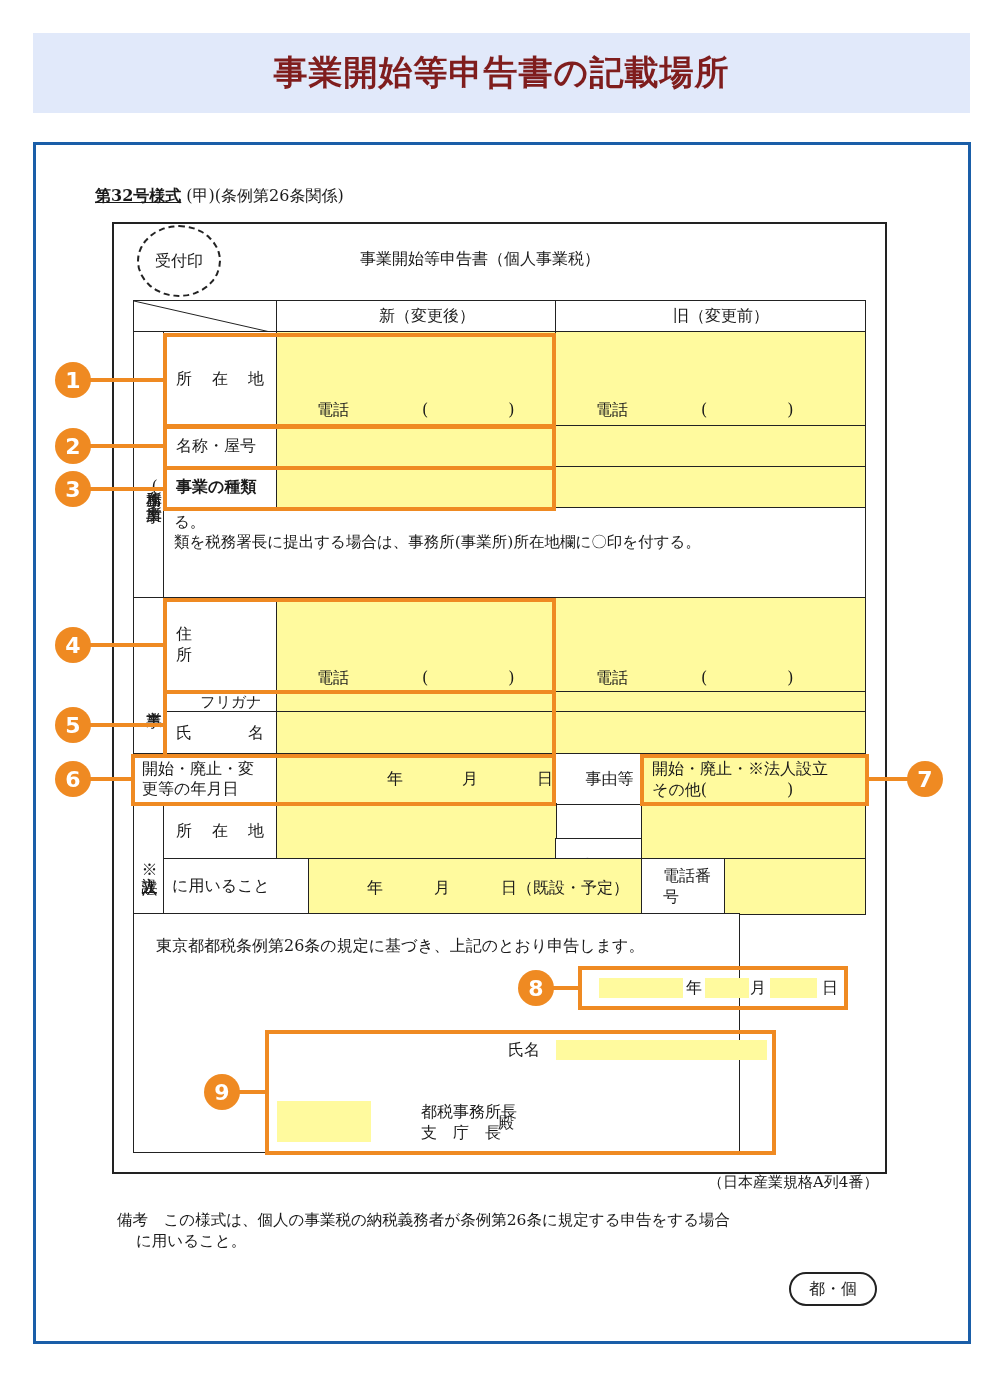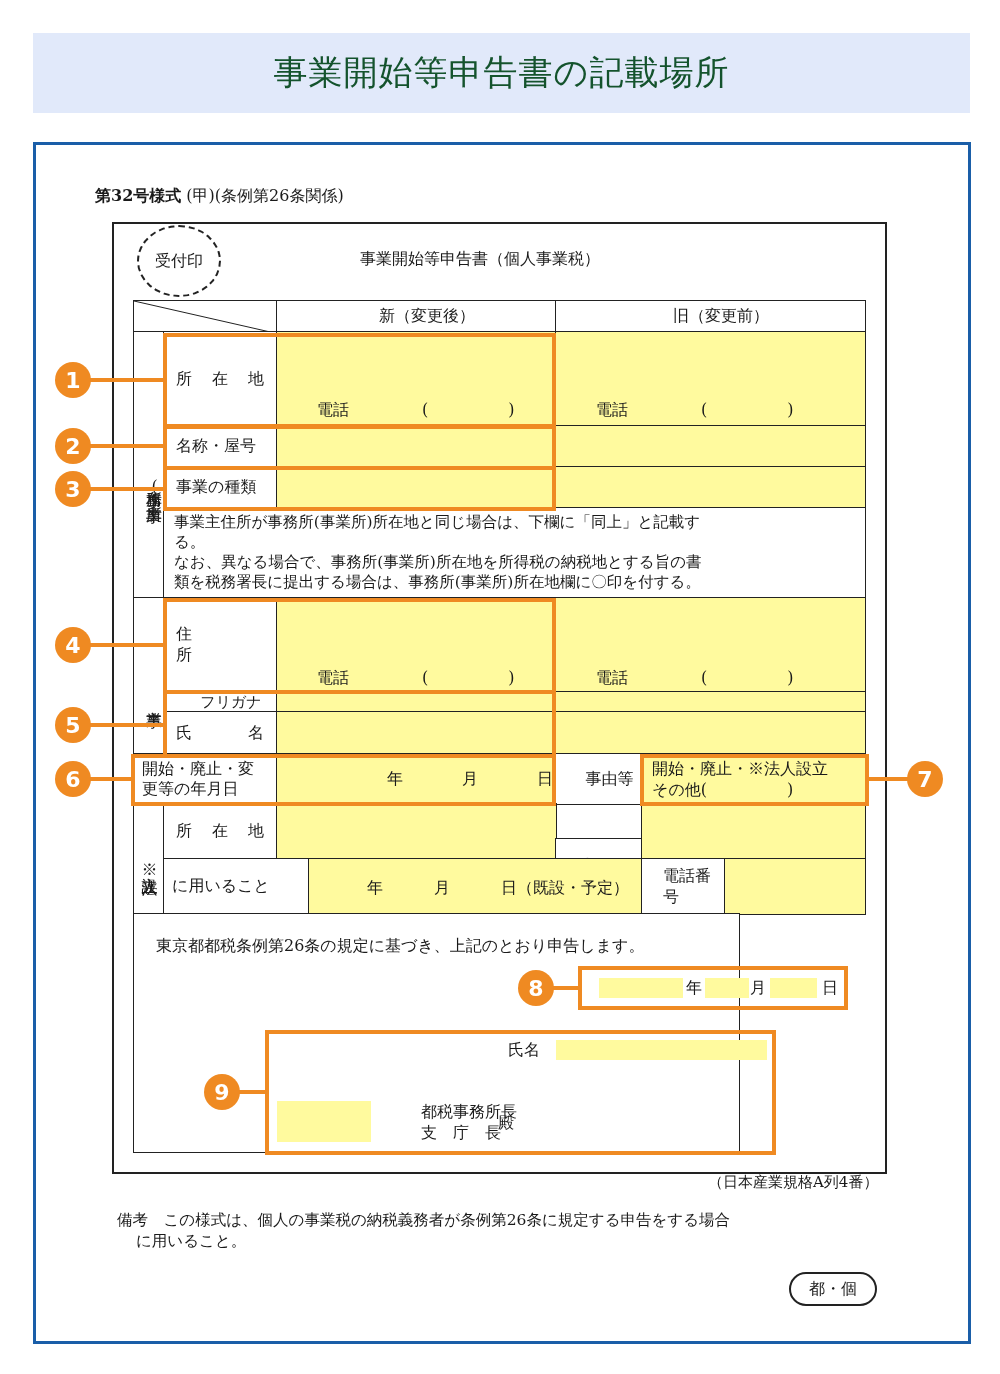--- a/index.html
+++ b/index.html
@@ -1,23 +1,23 @@
 <!DOCTYPE html>
 <html><head>
 <meta charset="utf-8">
 <style>
   * { box-sizing: border-box; margin: 0; padding: 0; }
   html, body { width: 1000px; height: 1374px; background: #ffffff; overflow: hidden; }
   body { position: relative; font-family: "DejaVu Serif", "Liberation Serif", serif; color: #1a1a1a; }
   .abs { position: absolute; }
   .banner { left: 33px; top: 33px; width: 937px; height: 80px; background: #e1e9fa; display: flex; align-items: center; justify-content: center; }
-  .banner-title { font-family: "DejaVu Sans", "Liberation Sans", sans-serif; font-weight: normal; font-size: 34px; color: #14532d; letter-spacing: 1px; }
+  .banner-title { font-family: "DejaVu Sans", "Liberation Sans", sans-serif; font-weight: bold; font-size: 34px; color: #7f1d1d; letter-spacing: 1px; }
   .frame { left: 33px; top: 142px; width: 938px; height: 1202px; border: 3px solid #1a5ea8; }
   .form-no { left: 95px; top: 186px; font-size: 16px; }
-  .form-no b { font-weight: bold; }
+  .form-no b { font-weight: bold; text-decoration: underline; }
   .outer { left: 112px; top: 222px; width: 775px; height: 952px; border: 2px solid #222; }
   .stamp { left: 137px; top: 225px; width: 84px; height: 72px; border: 2px dashed #222; border-radius: 50%; display: flex; align-items: center; justify-content: center; font-size: 16px; }
   .doc-title { left: 360px; top: 249px; font-size: 16px; }
   .cell { position: absolute; border: 1.5px solid #222; font-size: 16px; display: flex; align-items: center; background: #fff; }
   .y { background: #fffa9e; }
   .lbl { padding-left: 8px; }
   .center { justify-content: center; padding-left: 21px; }
   .vert { writing-mode: vertical-rl; text-orientation: upright; justify-content: center; font-size: 16px; letter-spacing: -1px; }
   .orange { position: absolute; border: 4px solid #ef8a22; pointer-events: none; }
   .oline { position: absolute; background: #ef8a22; height: 4px; }
@@ -64,28 +64,26 @@
 </div>
 <div class="cell y" style="left:555px;top:331px;width:311px;height:96px;">
   <span class="txt" style="left:40px;top:68px">電話</span>
   <span class="txt" style="left:145px;top:68px">(　　　　　)</span>
 </div>
 
 <div class="cell lbl" style="left:163px;top:425px;width:115px;height:43px;padding-left:12px;">名称・屋号</div>
 <div class="cell y" style="left:276px;top:425px;width:281px;height:43px;"></div>
 <div class="cell y" style="left:555px;top:425px;width:311px;height:43px;"></div>
 
-<div class="cell lbl" style="left:163px;top:466px;width:115px;height:43px;padding-left:12px;">事業の種類</div>
+<div class="cell lbl" style="left:163px;top:466px;width:115px;height:43px;padding-left:12px;font-weight:bold;">事業の種類</div>
 <div class="cell y" style="left:276px;top:466px;width:281px;height:43px;"></div>
 <div class="cell y" style="left:555px;top:466px;width:311px;height:43px;"></div>
 
 <div class="cell note" style="left:163px;top:507px;width:703px;height:92px;flex-direction:column;align-items:flex-start;padding:4px 10px;">
-  <span>事業主住所が事務所(事業所)所在地と同じ場合は、下欄に「同上」と記載す</span>
   <span>る。</span>
-  <span>なお、異なる場合で、事務所(事業所)所在地を所得税の納税地とする旨の書</span>
   <span>類を税務署長に提出する場合は、事務所(事業所)所在地欄に〇印を付する。</span>
 </div>
 
 <div class="cell vert" style="left:133px;top:597px;width:32px;height:158px;align-items:flex-start;padding-top:48px;">事業主</div>
 <div class="cell" style="left:163px;top:597px;width:115px;height:96px;padding:0 10px 0 12px;justify-content:space-between;">
   <span style="letter-spacing:6px">住　　　所</span>
 </div>
 <div class="cell y" style="left:276px;top:597px;width:281px;height:96px;">
   <span class="txt" style="left:40px;top:70px">電話</span>
   <span class="txt" style="left:145px;top:70px">(　　　　　)</span>

